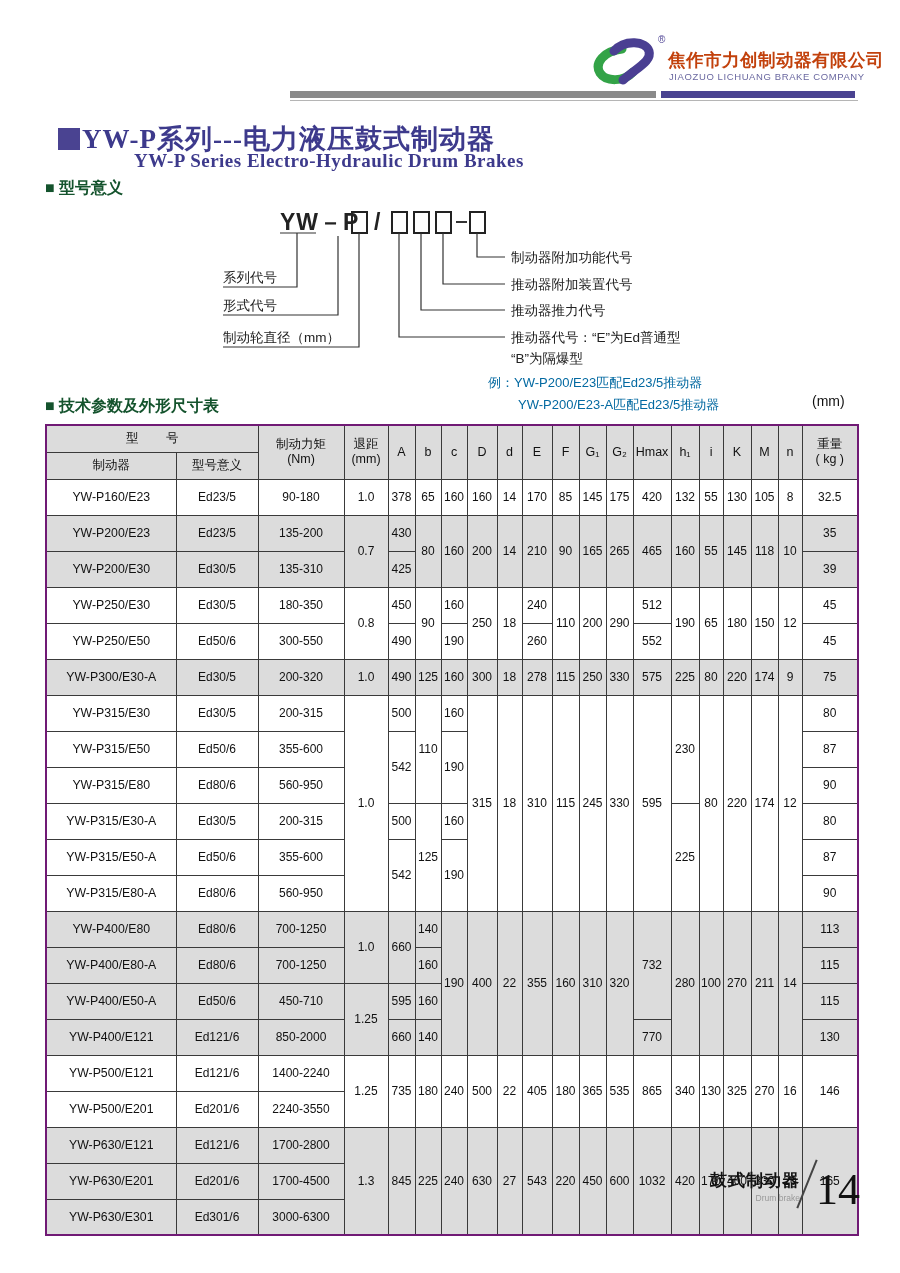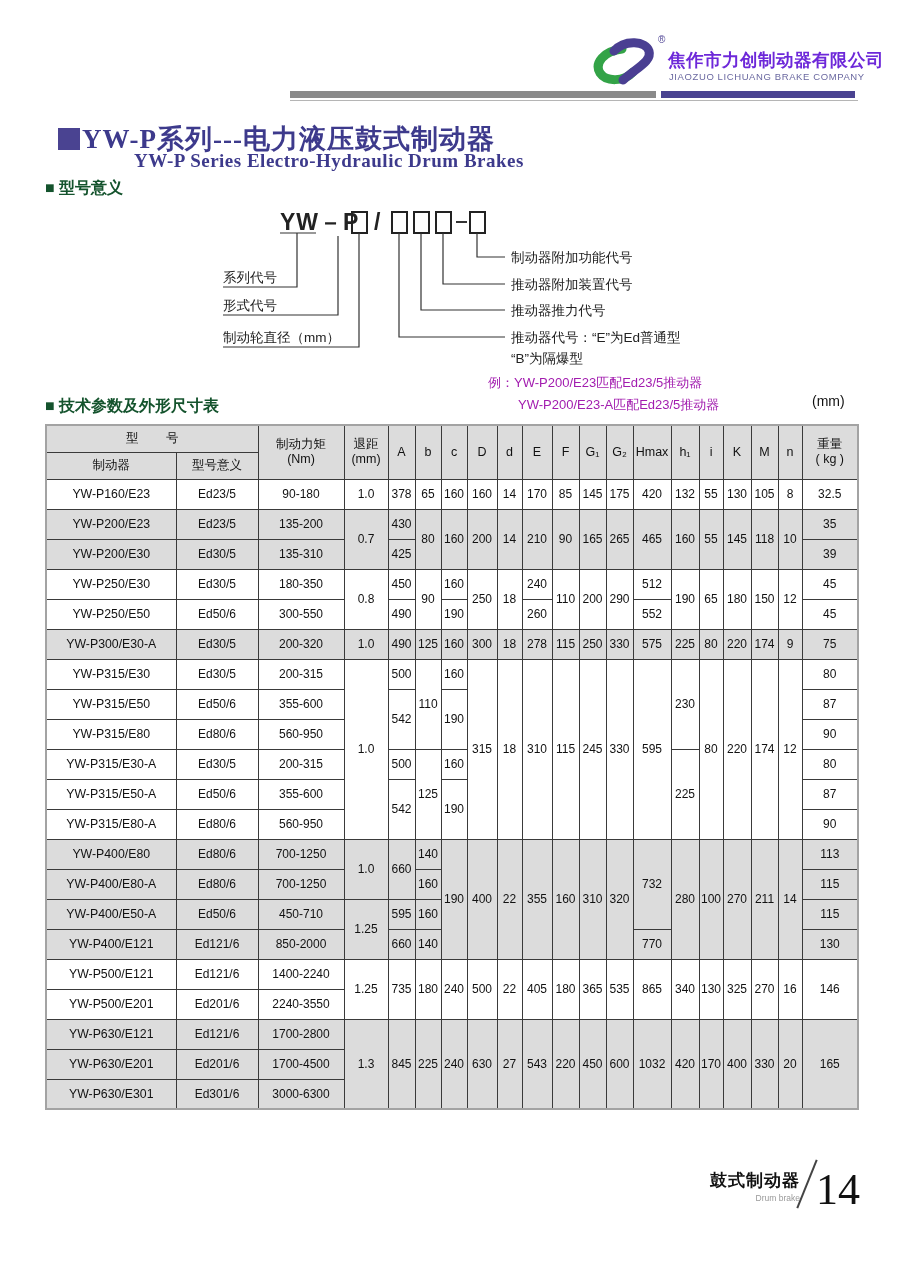--- a/index.html
+++ b/index.html
@@ -4,21 +4,21 @@
 <style>
   * { margin:0; padding:0; box-sizing:border-box; }
   html,body { background:#ffffff; }
   body { font-family:"Liberation Sans","DejaVu Sans",sans-serif; color:#1a1a1a; }
   .page { position:relative; width:900px; height:1273px; background:#fff; overflow:hidden; }
 
   
   .logo-block { position:absolute; left:592px; top:34px; width:266px; height:56px; }
   .logo-mark { position:absolute; left:0; top:2px; }
   .reg-mark { position:absolute; left:66px; top:0; font-size:10px; color:#4a3f92; }
-  .company-cn { position:absolute; left:76px; top:14px; font-size:17.5px; font-weight:bold; color:#6d28d9; letter-spacing:0.5px; white-space:nowrap; }
+  .company-cn { position:absolute; left:76px; top:14px; font-size:17.5px; font-weight:bold; color:#c2410c; letter-spacing:0.5px; white-space:nowrap; }
   .company-en { position:absolute; left:77px; top:37px; font-size:9.5px; color:#6a68a0; letter-spacing:0.6px; white-space:nowrap; }
   .bar-gray { position:absolute; left:290px; top:91px; width:366px; height:7px; background:#8a8a8a; }
   .bar-purple { position:absolute; left:661px; top:91px; width:194px; height:7px; background:#4a4391; }
   .bar-underline { position:absolute; left:290px; top:100px; width:568px; height:1px; background:#b5b5b5; }
 
   
   .main-title { position:absolute; left:58px; top:121px; font-family:"Liberation Serif","DejaVu Serif",serif; font-weight:bold; color:#3d3a8c; font-size:27px; letter-spacing:1px; white-space:nowrap; display:flex; align-items:center; }
   .title-square { display:inline-block; width:22px; height:22px; background:#4a4391; margin-right:2px; }
   .sub-title { position:absolute; left:86px; top:150px; font-family:"Liberation Serif","DejaVu Serif",serif; font-weight:bold; color:#3d3a8c; font-size:19px; letter-spacing:0.5px; white-space:nowrap;margin-left:48px; }
   .section-heading { position:absolute; font-size:16px; font-weight:bold; color:#14532d; white-space:nowrap; }
@@ -26,32 +26,32 @@
   #spec-heading { left:45px; top:396px; }
 
   
   .diagram { position:absolute; left:120px; top:202px; }
   .diagram text { fill:#222; font-family:"Liberation Sans","DejaVu Sans",sans-serif; }
   .diagram .formula { font-size:23px; font-weight:bold; letter-spacing:1px; }
   .diagram .lbl { font-size:13.5px; }
   .diagram rect { fill:none; stroke:#222; stroke-width:2; }
   .diagram polyline, .diagram line { fill:none; stroke:#333; stroke-width:1.2; }
 
-  .examples { position:absolute; left:488px; top:372px; font-size:13px; color:#a21caf; line-height:22px; }
+  .examples { position:absolute; left:488px; top:372px; font-size:13px; color:#0369a1; line-height:22px; }
   .examples .ex2 { padding-left:30px; }
   .unit-label { position:absolute; left:812px; top:393px; font-size:14px; color:#111; }
 
   
   .spec-table { position:absolute; left:45px; top:424px; width:812px; border-collapse:collapse; table-layout:fixed; font-size:12px; color:#111; }
   .spec-table th, .spec-table td { border:1px solid #3a3a3a; text-align:center; vertical-align:middle; padding:0; }
-  .spec-table { border:2px solid #a3a3a3; }
+  .spec-table { border:2px solid #701a75; }
   .spec-table thead th { background:#dcdcdc; font-weight:normal; font-size:12.5px; white-space:pre-line; line-height:1.2; }
   .spec-table thead tr:first-child { height:27px; }
   .spec-table thead tr:last-child { height:27px; }
-  .spec-table tbody tr { height:30px; }
+  .spec-table tbody tr { height:36px; }
   .spec-table tbody td:first-child { font-size:12.3px; }
   .spec-table tr.shaded td { background:#dcdcdc; }
   .model-group-th { letter-spacing:12px; text-indent:12px; }
 
   
   .note { position:absolute; left:45px; top:1120px; font-size:14.5px; font-weight:bold; color:#111; }
   .page-footer { position:absolute; right:40px; top:1158px; display:flex; align-items:flex-end; }
   .footer-labels { display:flex; flex-direction:column; align-items:flex-end; margin-bottom:9px; }
   .footer-cn { font-size:17px; font-weight:bold; color:#111; letter-spacing:1px; }
   .footer-en { font-size:8.5px; color:#999; margin-top:1px; }

